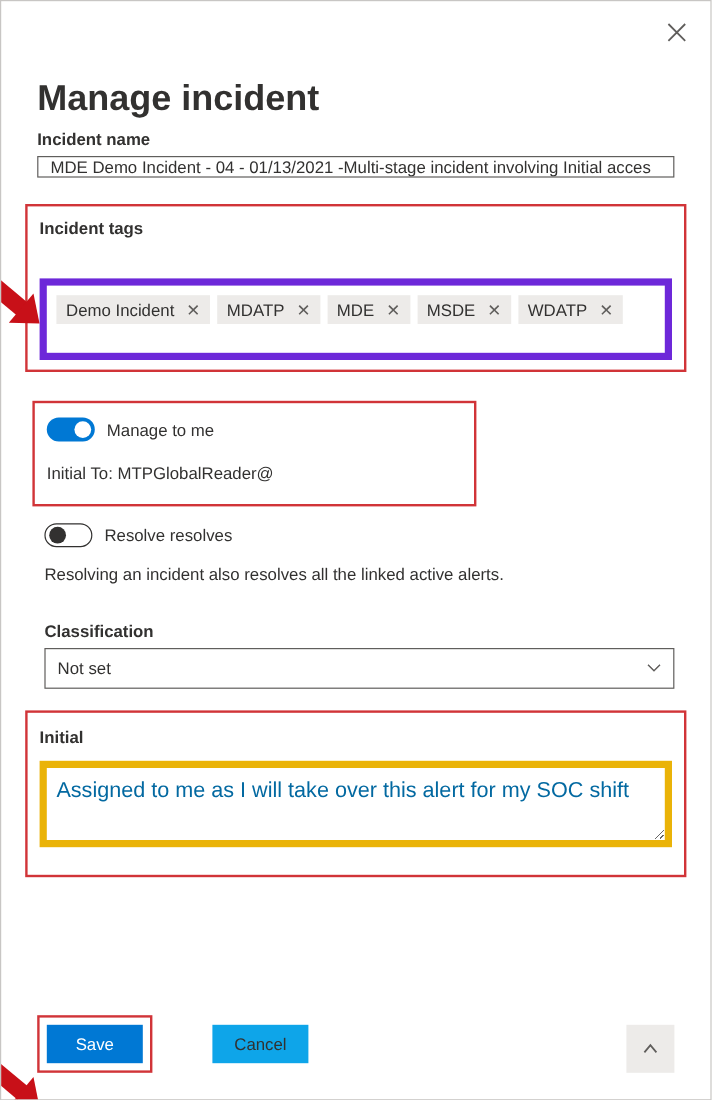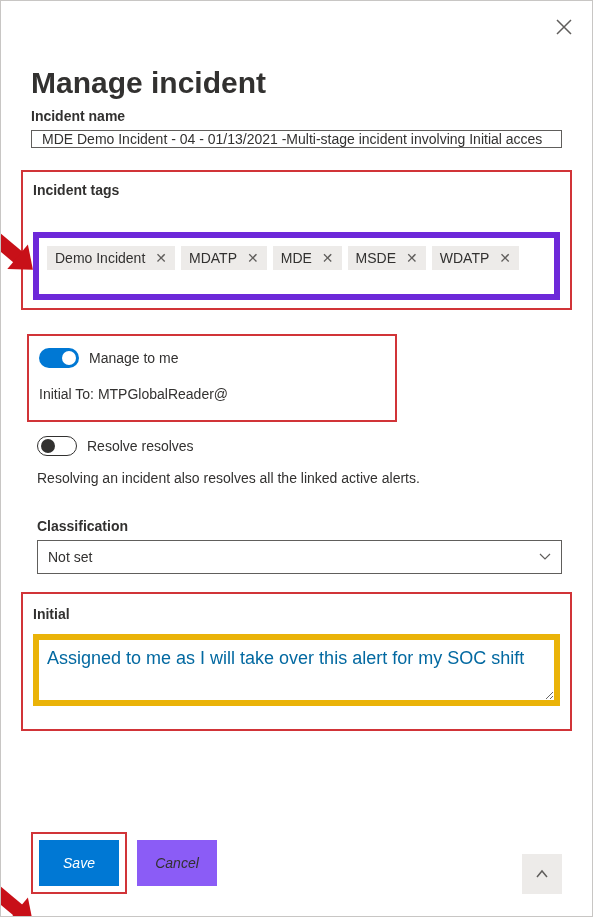--- a/index.html
+++ b/index.html
@@ -167,31 +167,30 @@
       display: flex;
       align-items: flex-end;
       gap: 10px;
     }
     .save-box {
       border: 2px solid #d13438;
       padding: 6px;
       display: inline-block;
     }
     .btn {
-      height: 46px;
+      height: 32px;
       padding: 0 4px;
       border: none;
       font-family: inherit;
       font-size: 14px;
       cursor: pointer;
       min-width: 80px;
-      font-style: italic;
     }
     .btn-primary { background: #0078d4; color: #fff; }
-    .btn-default { background: #8b5cf6; color: #323130; margin-bottom: 8px; }
+    .btn-default { background: #0ea5e9; color: #323130; margin-bottom: 8px; margin-left: 40px; }
     .scrolltop {
       position: absolute;
       right: 0;
       bottom: 0;
       width: 40px;
       height: 40px;
       background: #edebe9;
       display: flex;
       align-items: center;
       justify-content: center;

